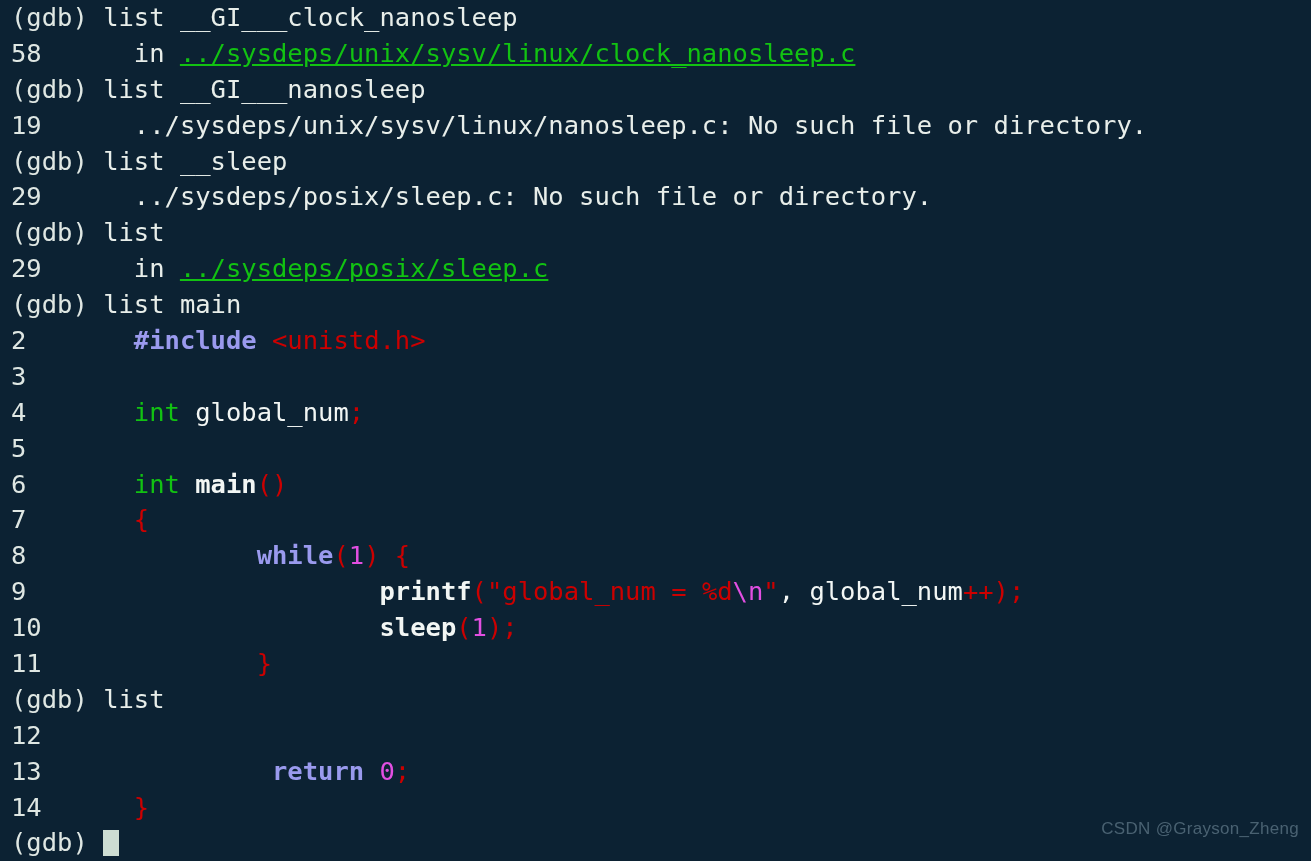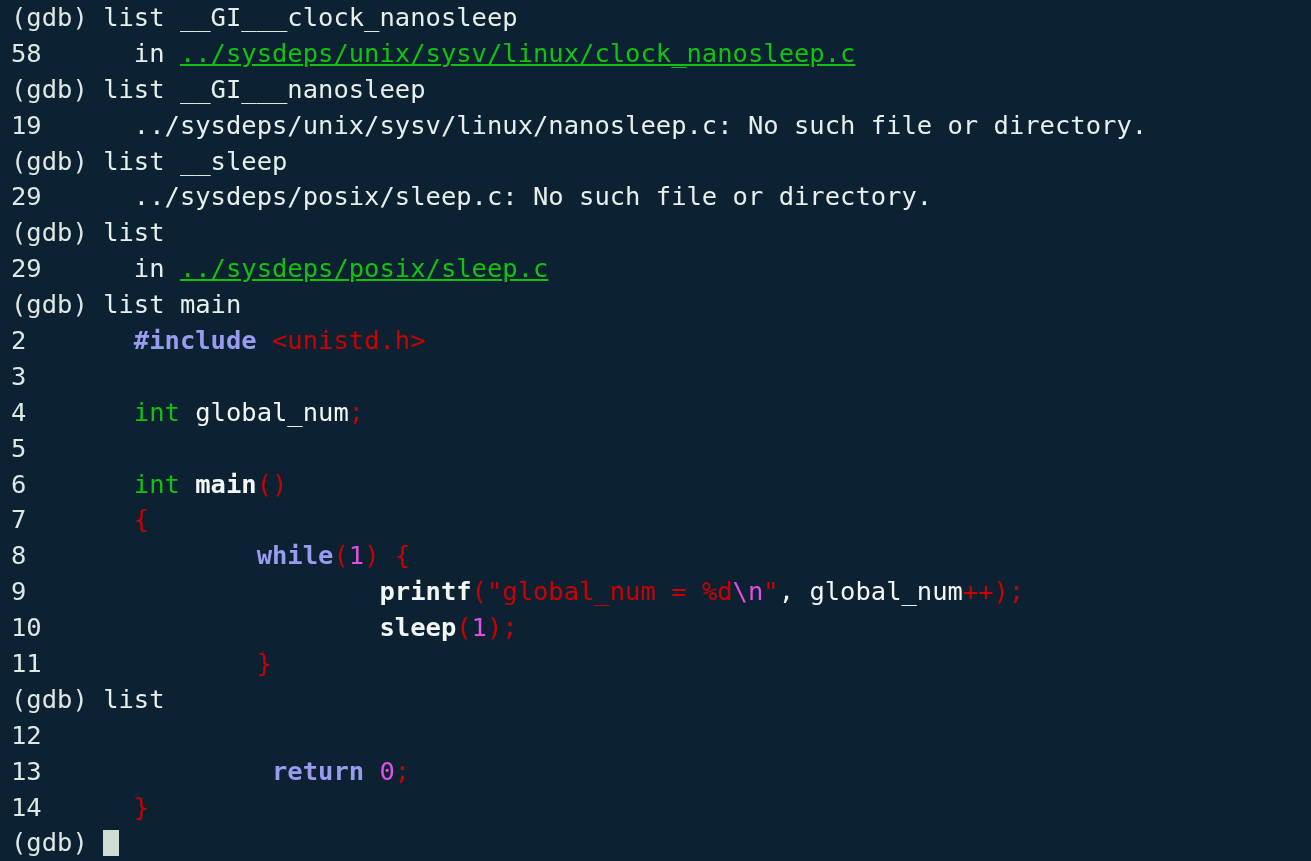--- a/index.html
+++ b/index.html
@@ -62,13 +62,14 @@
     letter-spacing: 0.3px;
     opacity: 0.95;
     pointer-events: none;
   }
 </style>
 </head>
 <body>
 
 <div id="terminal" style="background: rgb(12, 34, 51);">
   <div id="screen"><div class="row"><span class="fg-dim" style="color: rgb(223, 231, 227);">(gdb) </span><span class="fg-default" style="color: rgb(232, 238, 234);">list __GI___clock_nanosleep</span></div><div class="row"><span class="fg-dim" style="color: rgb(223, 231, 227);">58</span><span class="fg-default" style="color: rgb(232, 238, 234);">      in </span><span class="fg-green" style="color: rgb(18, 194, 18);">../sysdeps/unix/sysv/linux/clock_nanosleep.c</span></div><div class="row"><span class="fg-dim" style="color: rgb(223, 231, 227);">(gdb) </span><span class="fg-default" style="color: rgb(232, 238, 234);">list __GI___nanosleep</span></div><div class="row"><span class="fg-dim" style="color: rgb(223, 231, 227);">19</span><span class="fg-default" style="color: rgb(232, 238, 234);">      ../sysdeps/unix/sysv/linux/nanosleep.c: No such file or directory.</span></div><div class="row"><span class="fg-dim" style="color: rgb(223, 231, 227);">(gdb) </span><span class="fg-default" style="color: rgb(232, 238, 234);">list __sleep</span></div><div class="row"><span class="fg-dim" style="color: rgb(223, 231, 227);">29</span><span class="fg-default" style="color: rgb(232, 238, 234);">      ../sysdeps/posix/sleep.c: No such file or directory.</span></div><div class="row"><span class="fg-dim" style="color: rgb(223, 231, 227);">(gdb) </span><span class="fg-default" style="color: rgb(232, 238, 234);">list</span></div><div class="row"><span class="fg-dim" style="color: rgb(223, 231, 227);">29</span><span class="fg-default" style="color: rgb(232, 238, 234);">      in </span><span class="fg-green" style="color: rgb(18, 194, 18);">../sysdeps/posix/sleep.c</span></div><div class="row"><span class="fg-dim" style="color: rgb(223, 231, 227);">(gdb) </span><span class="fg-default" style="color: rgb(232, 238, 234);">list main</span></div><div class="row"><span class="fg-dim" style="color: rgb(223, 231, 227);">2</span><span class="fg-default" style="color: rgb(232, 238, 234);">       </span><span class="fg-violet b" style="color: rgb(154, 154, 238);">#include</span><span class="fg-default" style="color: rgb(232, 238, 234);"> </span><span class="fg-red" style="color: rgb(204, 0, 0);">&lt;unistd.h&gt;</span></div><div class="row"><span class="fg-dim" style="color: rgb(223, 231, 227);">3</span></div><div class="row"><span class="fg-dim" style="color: rgb(223, 231, 227);">4</span><span class="fg-default" style="color: rgb(232, 238, 234);">       </span><span class="fg-kwgreen" style="color: rgb(18, 194, 18);">int</span><span class="fg-white" style="color: rgb(242, 246, 244);"> global_num</span><span class="fg-red" style="color: rgb(204, 0, 0);">;</span></div><div class="row"><span class="fg-dim" style="color: rgb(223, 231, 227);">5</span></div><div class="row"><span class="fg-dim" style="color: rgb(223, 231, 227);">6</span><span class="fg-default" style="color: rgb(232, 238, 234);">       </span><span class="fg-kwgreen" style="color: rgb(18, 194, 18);">int</span><span class="fg-default" style="color: rgb(232, 238, 234);"> </span><span class="fg-white b" style="color: rgb(242, 246, 244);">main</span><span class="fg-red" style="color: rgb(204, 0, 0);">()</span></div><div class="row"><span class="fg-dim" style="color: rgb(223, 231, 227);">7</span><span class="fg-default" style="color: rgb(232, 238, 234);">       </span><span class="fg-red" style="color: rgb(204, 0, 0);">{</span></div><div class="row"><span class="fg-dim" style="color: rgb(223, 231, 227);">8</span><span class="fg-default" style="color: rgb(232, 238, 234);">               </span><span class="fg-violet b" style="color: rgb(154, 154, 238);">while</span><span class="fg-red" style="color: rgb(204, 0, 0);">(</span><span class="fg-magenta" style="color: rgb(226, 79, 226);">1</span><span class="fg-red" style="color: rgb(204, 0, 0);">)</span><span class="fg-default" style="color: rgb(232, 238, 234);"> </span><span class="fg-red" style="color: rgb(204, 0, 0);">{</span></div><div class="row"><span class="fg-dim" style="color: rgb(223, 231, 227);">9</span><span class="fg-default" style="color: rgb(232, 238, 234);">                       </span><span class="fg-white b" style="color: rgb(242, 246, 244);">printf</span><span class="fg-red" style="color: rgb(204, 0, 0);">(</span><span class="fg-red" style="color: rgb(204, 0, 0);">"global_num = %d</span><span class="fg-magenta" style="color: rgb(226, 79, 226);">\n</span><span class="fg-red" style="color: rgb(204, 0, 0);">"</span><span class="fg-white" style="color: rgb(242, 246, 244);">, global_num</span><span class="fg-red" style="color: rgb(204, 0, 0);">++);</span></div><div class="row"><span class="fg-dim" style="color: rgb(223, 231, 227);">10</span><span class="fg-default" style="color: rgb(232, 238, 234);">                      </span><span class="fg-white b" style="color: rgb(242, 246, 244);">sleep</span><span class="fg-red" style="color: rgb(204, 0, 0);">(</span><span class="fg-magenta" style="color: rgb(226, 79, 226);">1</span><span class="fg-red" style="color: rgb(204, 0, 0);">);</span></div><div class="row"><span class="fg-dim" style="color: rgb(223, 231, 227);">11</span><span class="fg-default" style="color: rgb(232, 238, 234);">              </span><span class="fg-red" style="color: rgb(204, 0, 0);">}</span></div><div class="row"><span class="fg-dim" style="color: rgb(223, 231, 227);">(gdb) </span><span class="fg-default" style="color: rgb(232, 238, 234);">list</span></div><div class="row"><span class="fg-dim" style="color: rgb(223, 231, 227);">12</span></div><div class="row"><span class="fg-dim" style="color: rgb(223, 231, 227);">13</span><span class="fg-default" style="color: rgb(232, 238, 234);">               </span><span class="fg-violet b" style="color: rgb(154, 154, 238);">return</span><span class="fg-default" style="color: rgb(232, 238, 234);"> </span><span class="fg-magenta" style="color: rgb(226, 79, 226);">0</span><span class="fg-red" style="color: rgb(204, 0, 0);">;</span></div><div class="row"><span class="fg-dim" style="color: rgb(223, 231, 227);">14</span><span class="fg-default" style="color: rgb(232, 238, 234);">      </span><span class="fg-red" style="color: rgb(204, 0, 0);">}</span></div><div class="row"><span class="fg-dim" style="color: rgb(223, 231, 227);">(gdb) </span><span class="cursor" style="background: rgb(205, 221, 211); display: inline-block;"></span></div></div>
+  <div id="watermark">CSDN @Grayson_Zheng</div>
 </div>
 
 </body></html>

